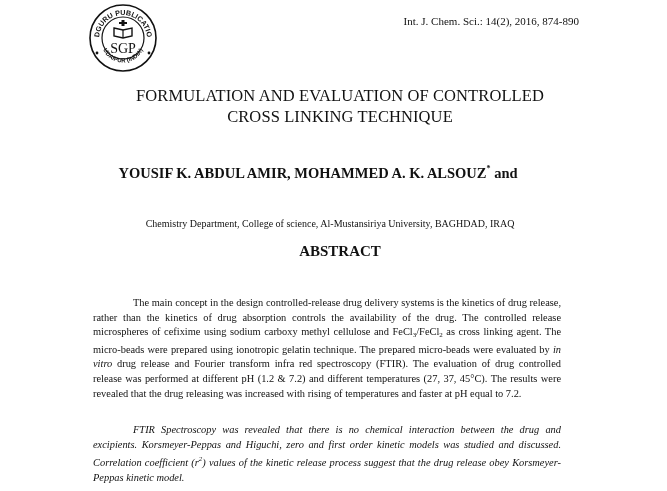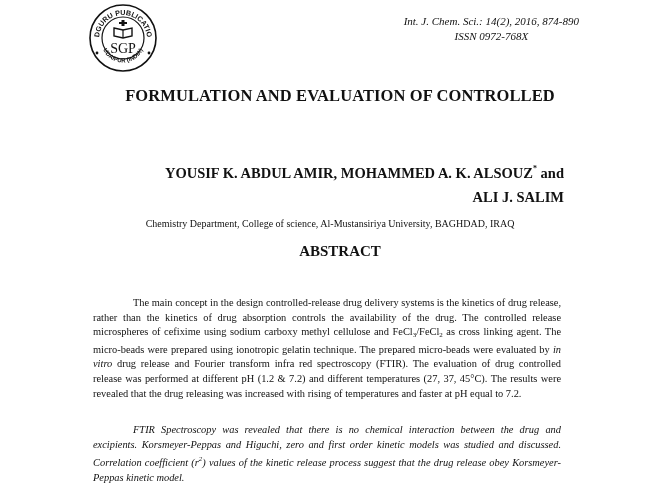--- a/index.html
+++ b/index.html
@@ -1,23 +1,23 @@
 <!DOCTYPE html>
 <html><head>
 <meta charset="utf-8">
 <style>
   html, body { margin: 0; padding: 0; background: #ffffff; }
   body { width: 667px; height: 491px; position: relative; overflow: hidden;
          font-family: "Liberation Serif", "DejaVu Serif", serif; color: #111; }
   .logo { position: absolute; left: 88px; top: 3px; width: 70px; height: 70px; }
-  .journal { position: absolute; right: 88px; top: 14px; text-align: center;
-             font-style: italic; font-size: 11px; line-height: 15px; }
+  .journal { position: absolute; right: 88px; top: 14px; text-align: right;
+             font-size: 11px; line-height: 15px; }
   .title { position: absolute; left: 80px; width: 520px; top: 85px; text-align: center;
-           font-weight: bold; font-size: 16.5px; line-height: 21px; letter-spacing: 0.1px; }
-  .authors { position: absolute; left: 104px; width: 460px; top: 157px; text-align: right;
+           font-weight: normal; font-size: 16.5px; line-height: 21px; letter-spacing: 0.1px; }
+  .authors { position: absolute; left: 88px; width: 460px; top: 157px; text-align: center;
              font-weight: bold; font-size: 14.5px; line-height: 24px; }
   .authors sup { font-size: 8px; vertical-align: 7px; }
   .authors .and { font-weight: bold; }
   .affil { position: absolute; left: 90px; width: 480px; top: 217px; text-align: center;
            font-size: 10px; line-height: 14px; }
   .abstract-h { position: absolute; left: 80px; width: 520px; top: 242px; text-align: center;
                 font-weight: bold; font-size: 15px; line-height: 18px; }
   .para { position: absolute; left: 93px; width: 468px; text-align: justify;
           font-size: 10.4px; line-height: 14.6px; }
   .para .indent { display: inline-block; width: 40px; }
@@ -48,30 +48,29 @@
 
   <rect x="33.5" y="17" width="3" height="6" fill="#111"></rect>
   <rect x="31" y="19" width="8" height="2" fill="#111"></rect>
   <path d="M 26 25 L 35 27 L 44 25 L 44 33 L 35 35 L 26 33 Z" fill="none" stroke="#111" stroke-width="1.4"></path>
   <line x1="35" y1="27" x2="35" y2="35" stroke="#111" stroke-width="1.2"></line>
   <text x="35" y="50" text-anchor="middle" font-size="14" font-family="Liberation Serif, serif" fill="#111">SGP</text>
 </svg>
 
 <div class="journal">
   <div>Int. J. Chem. Sci.: 14(2), 2016, 874-890</div>
-  <div>ISSN 0972-768X</div>
 </div>
 
 <div class="title">
   <div>FORMULATION AND EVALUATION OF CONTROLLED</div>
+  <div>CROSS LINKING TECHNIQUE</div>
 </div>
 
 <div class="authors">
   <div><span>YOUSIF K. ABDUL AMIR, MOHAMMED A. K. ALSOUZ</span><sup>*</sup><span class="and"> and</span></div>
-  <div>ALI J. SALIM</div>
 </div>
 
 <div class="affil">Chemistry Department, College of science, Al-Mustansiriya University, BAGHDAD, IRAQ</div>
 
 <div class="abstract-h">ABSTRACT</div>
 
 <div class="para p1"><span class="indent"></span><span>The main concept in the design controlled-release drug delivery systems is the kinetics of drug release, rather than the kinetics of drug absorption controls the availability of the drug. The controlled release microspheres of cefixime using sodium carboxy methyl cellulose and FeCl</span><sub>3</sub><span>/FeCl</span><sub>2</sub><span> as cross linking agent. The micro-beads were prepared using ionotropic gelatin technique. The prepared micro-beads were evaluated by </span><i>in vitro</i><span> drug release and Fourier transform infra red spectroscopy (FTIR). The evaluation of drug controlled release was performed at different pH (1.2 &amp; 7.2) and different temperatures (27, 37, 45°C). The results were revealed that the drug releasing was increased with rising of temperatures and faster at pH equal to 7.2.</span></div>
 
 <div class="para p2"><span class="indent"></span><span>FTIR Spectroscopy was revealed that there is no chemical interaction between the drug and excipients. Korsmeyer-Peppas and Higuchi, zero and first order kinetic models was studied and discussed. Correlation coefficient (r</span><sup class="s">2</sup><span>) values of the kinetic release process suggest that the drug release obey Korsmeyer-Peppas kinetic model.</span></div>
 

